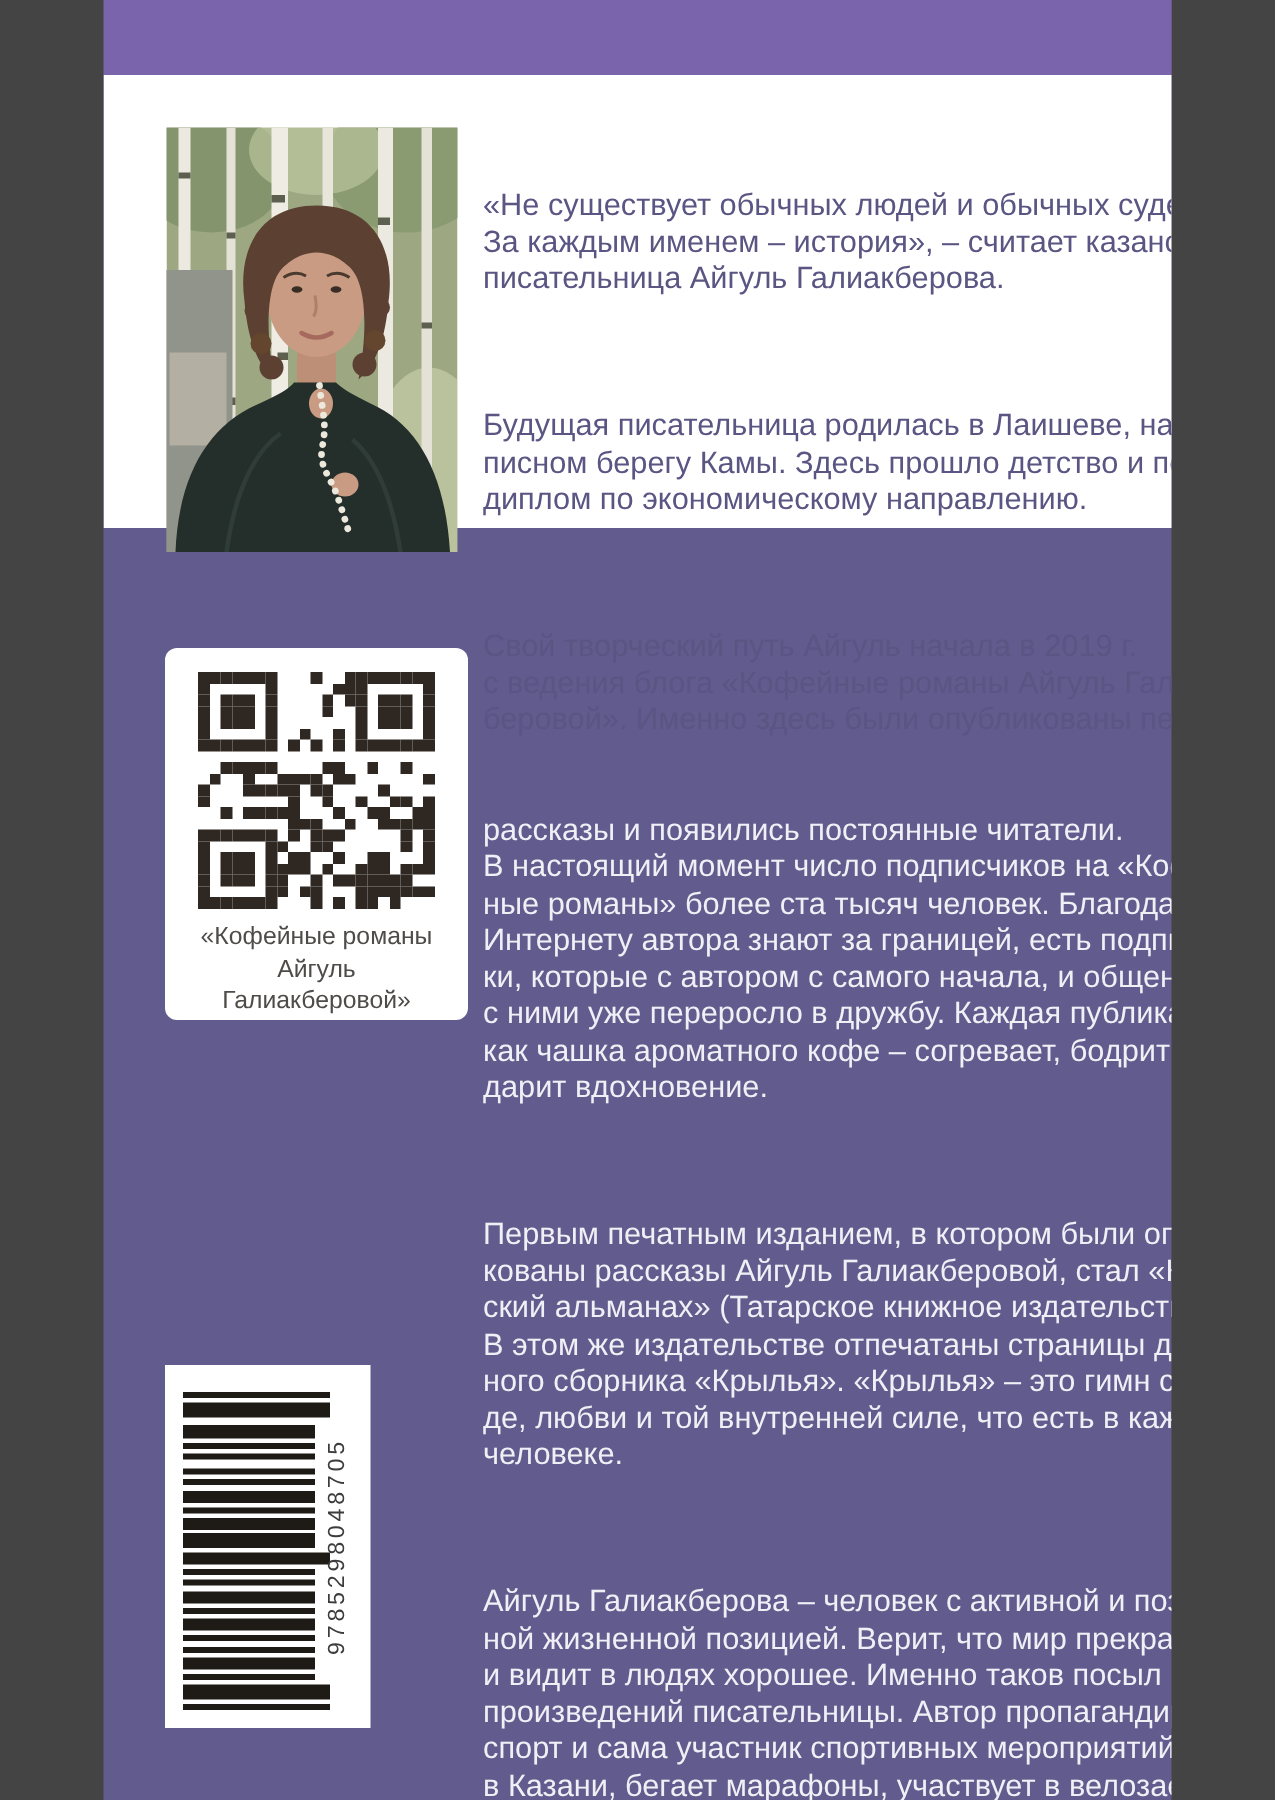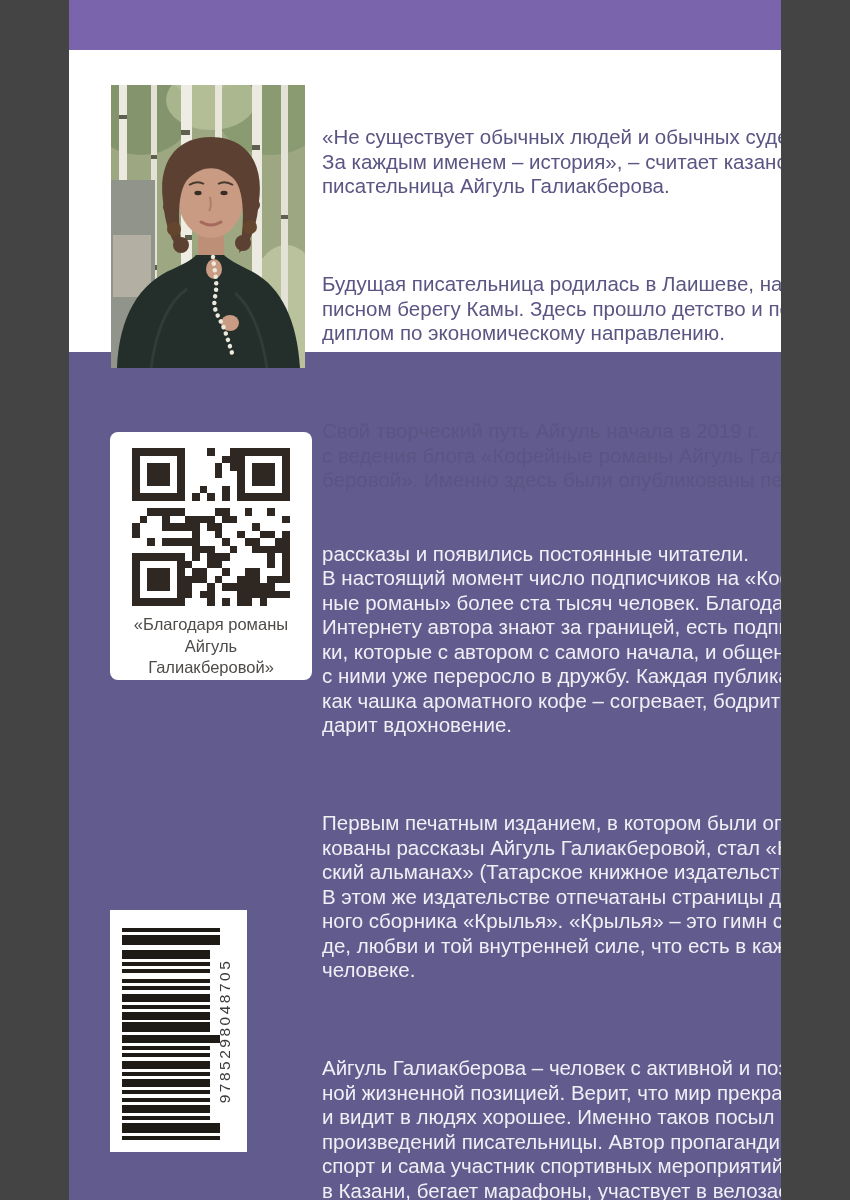--- a/index.html
+++ b/index.html
@@ -588,21 +588,21 @@
         <div class="m d"></div>
         <div class="m"></div>
         <div class="m d"></div>
         <div class="m d"></div>
         <div class="m"></div>
         <div class="m d"></div>
         <div class="m"></div>
         <div class="m"></div>
         <div class="m"></div>
       </div>
-    <div class="qr-caption">«Благодаря романы
+    <div class="qr-caption">«Кофейные романы
 Айгуль
 Галиакберовой»</div>
   </div>
 
   <div class="barcode-card">
     <div class="bars" id="bars">
         <div class="bar" style="height: 4px; width: 98px; margin-bottom: 3px;"></div>
         <div class="bar" style="height: 10px; width: 98px; margin-bottom: 5px;"></div>
         <div class="bar" style="height: 9px; width: 88px; margin-bottom: 3px;"></div>
         <div class="bar" style="height: 4px; width: 88px; margin-bottom: 3px;"></div>

